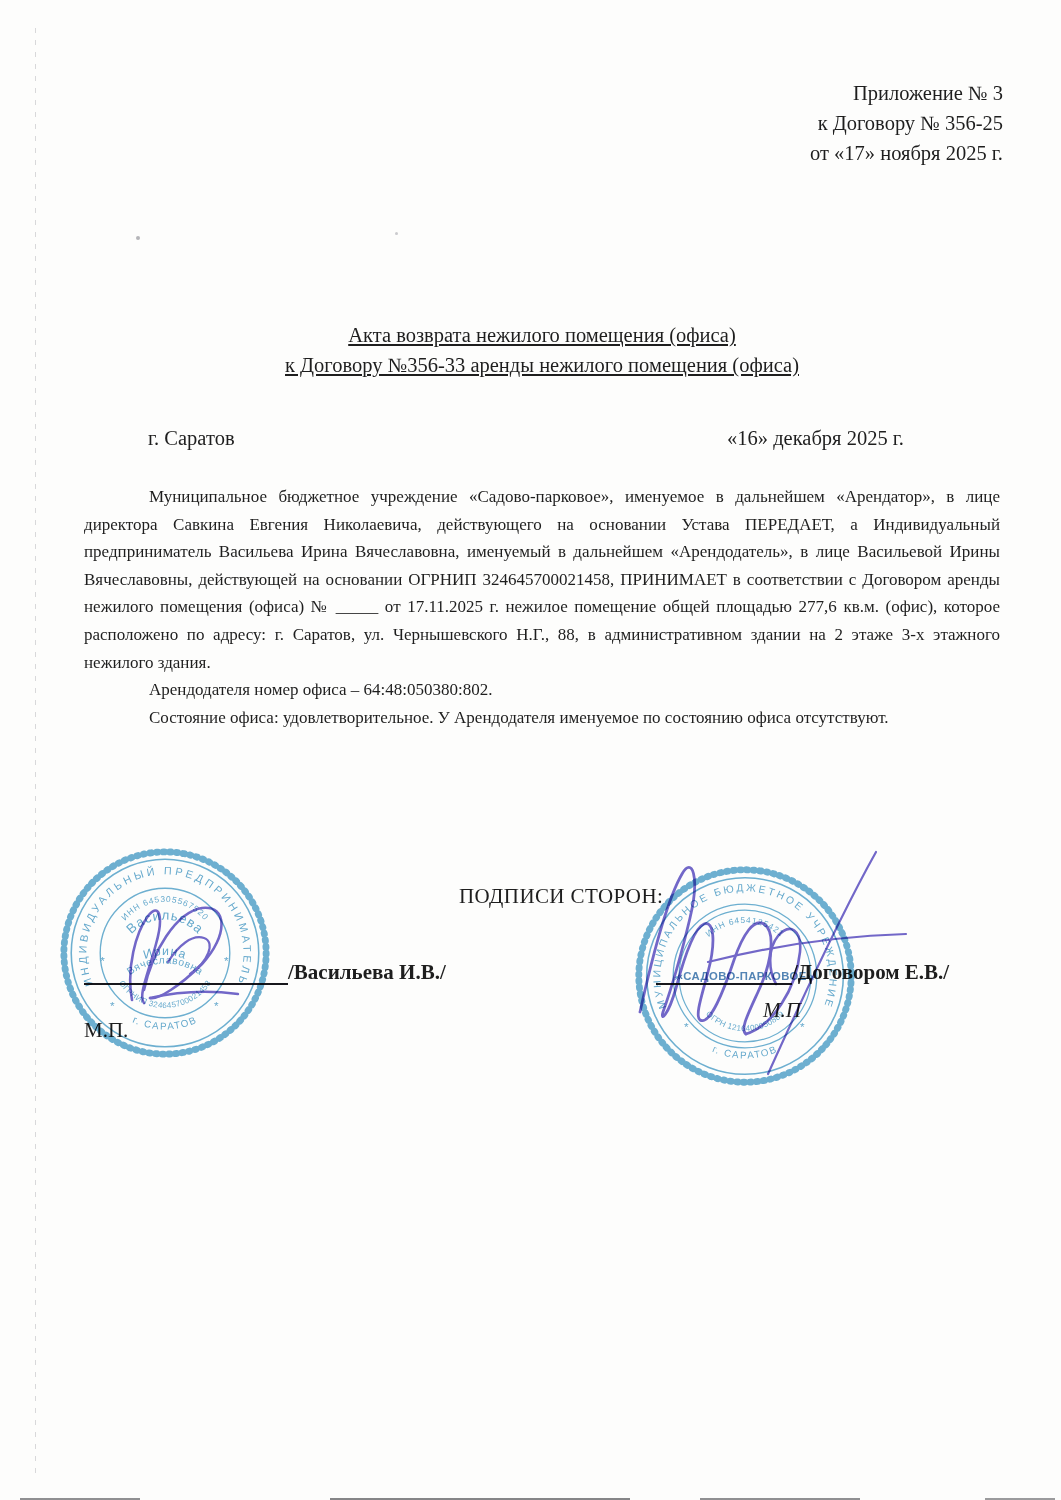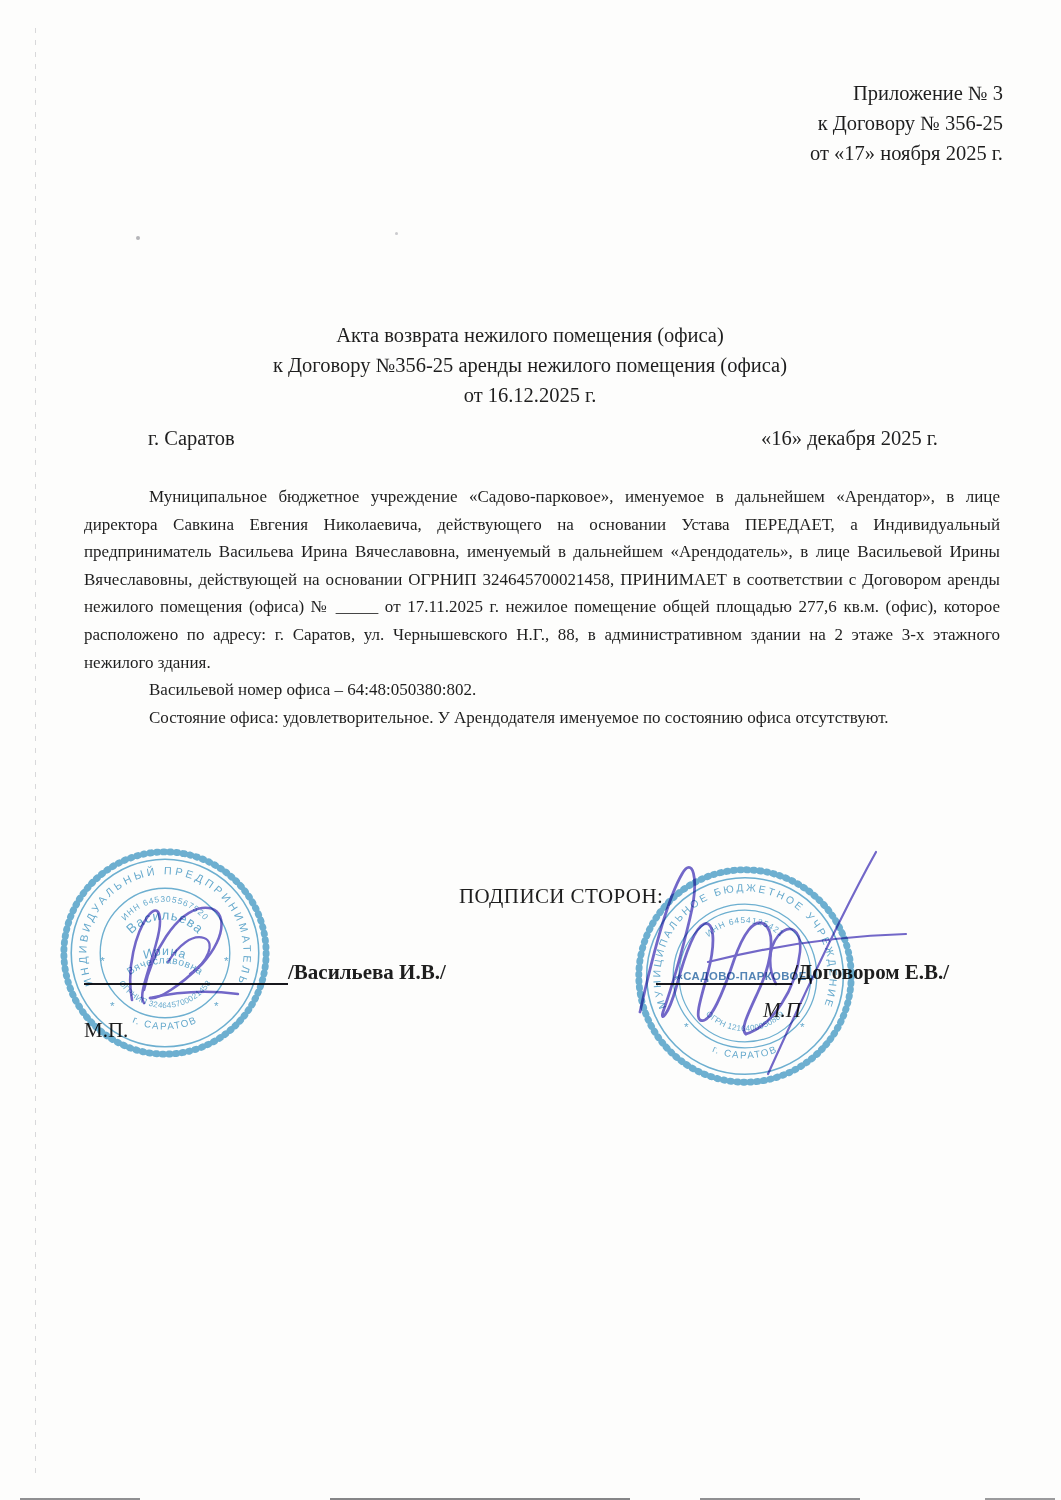--- a/index.html
+++ b/index.html
@@ -31,29 +31,29 @@
     background-repeat: no-repeat;
     background-size: 120px 2px, 300px 2px, 160px 2px, 70px 2px;
     background-position: 20px 0, 330px 0, 700px 0, 985px 0;
   }
   
   .header-block {
     position: absolute; top: 78px; right: 58px;
     text-align: right; font-size: 20.5px; line-height: 30px;
   }
   .title-block {
-    position: absolute; top: 320px; left: 72px; width: 916px;
-    text-align: center; font-size: 20.5px; line-height: 30px;
+    position: absolute; top: 320px; left: 84px; width: 916px;
+    text-align: center; font-size: 20.5px; line-height: 30px; text-decoration: underline;
   }
   .place-row {
     position: absolute; top: 427px; left: 84px; width: 916px;
     display: flex; justify-content: space-between; font-size: 20.5px;
   }
   .place-row .place { margin-left: 64px; }
-  .place-row .date  { margin-right: 62px; }
+  .place-row .date  { margin-right: 96px; }
   .body-block {
     position: absolute; top: 483px; left: 84px; width: 916px;
     font-size: 17px; line-height: 27.6px; text-align: justify;
   }
   .body-block p { margin: 0; text-indent: 65px; }
   .sign-heading {
     position: absolute; top: 884px; left: 459px;
     font-size: 21px; letter-spacing: .4px;
   }
   .sig-row { position: absolute; top: 960px; display: flex; align-items: flex-end; }
@@ -94,32 +94,31 @@
   <div class="scan-bottom"></div>
 
   <div class="header-block">
     <div>Приложение № 3</div>
     <div>к Договору № 356-25</div>
     <div>от «17» ноября 2025 г.</div>
   </div>
 
   <div class="title-block">
     <div>Акта возврата нежилого помещения (офиса)</div>
-    <div>к Договору №356-25 аренды нежилого помещения (офиса)</div>
-    <div>от 16.12.2025 г.</div>
+    <div>к Договору №356-33 аренды нежилого помещения (офиса)</div>
   </div>
 
   <div class="place-row">
     <span class="place">г. Саратов</span>
     <span class="date">«16» декабря 2025 г.</span>
   </div>
 
   <div class="body-block">
     <p>Муниципальное бюджетное учреждение «Садово-парковое», именуемое в дальнейшем «Арендатор», в лице директора Савкина Евгения Николаевича, действующего на основании Устава ПЕРЕДАЕТ, а Индивидуальный предприниматель Васильева Ирина Вячеславовна, именуемый в дальнейшем «Арендодатель», в лице Васильевой Ирины Вячеславовны, действующей на основании ОГРНИП 324645700021458, ПРИНИМАЕТ в соответствии с Договором аренды нежилого помещения (офиса) № _____ от 17.11.2025 г. нежилое помещение общей площадью 277,6 кв.м. (офис), которое расположено по адресу: г. Саратов, ул. Чернышевского Н.Г., 88, в административном здании на 2 этаже 3-х этажного нежилого здания.</p>
-    <p>Васильевой номер офиса – 64:48:050380:802.</p>
+    <p>Арендодателя номер офиса – 64:48:050380:802.</p>
     <p>Состояние офиса: удовлетворительное. У Арендодателя именуемое по состоянию офиса отсутствуют.</p>
   </div>
 
   <div class="sign-heading">ПОДПИСИ СТОРОН:</div>
 
   <div class="sig-row left">
     <span class="sig-blank l"></span>
     <span class="sig-name">/Васильева И.В./</span>
   </div>
   <div class="mp left">М.П.</div>

